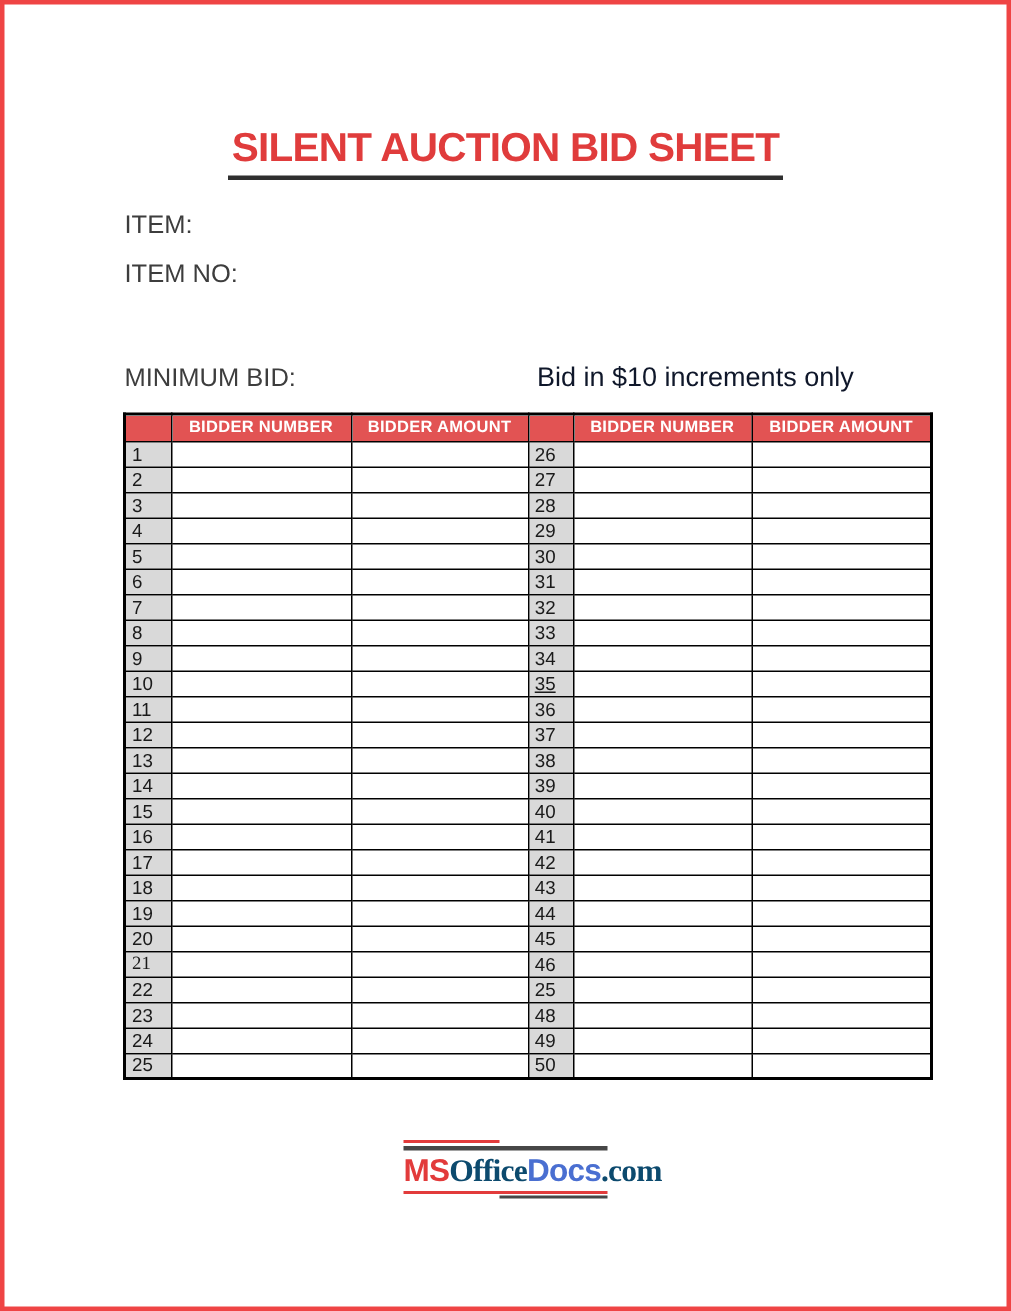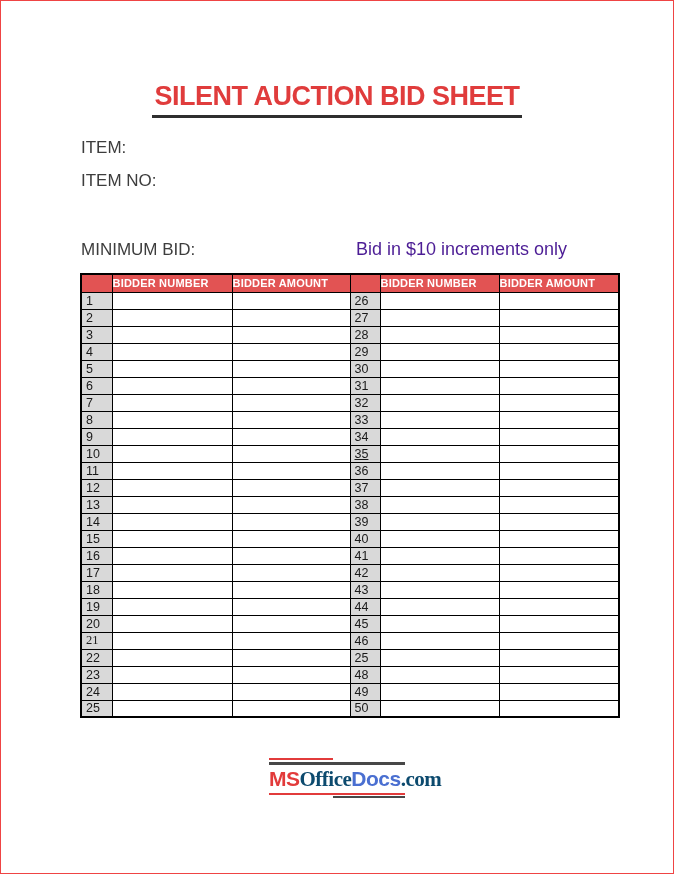--- a/index.html
+++ b/index.html
@@ -4,21 +4,21 @@
 <style>
   * { margin: 0; padding: 0; box-sizing: border-box; }
   html, body { background: #ffffff; }
   body { font-family: "Liberation Sans", sans-serif; }
 
   .page {
     position: relative;
     width: 674px;
     height: 874px;
     background: #ffffff;
-    border: 1px solid #ef4444;
+    border: 3px solid #ef4444;
     overflow: hidden;
   }
 
   .title-wrap {
     position: absolute;
     top: 80px;
     left: 0;
     width: 100%;
     text-align: center;
   }
@@ -40,21 +40,21 @@
   }
   .label-item     { top: 137px; }
   .label-item-no  { top: 170px; }
   .label-min-bid  { top: 239px; }
 
   .increments-note {
     position: absolute;
     left: 355px;
     top: 238px;
     font-size: 18px;
-    color: #4c1d95;
+    color: #0f172a;
   }
 
   table.bid-table {
     position: absolute;
     left: 79px;
     top: 272px;
     width: 538px;
     border-collapse: collapse;
     table-layout: fixed;
     border: 2px solid #000000;
@@ -63,21 +63,21 @@
     border: 1px solid #000000;
     padding: 0;
     overflow: hidden;
   }
   .bid-table th {
     height: 18px;
     background: #e25353;
     color: #ffffff;
     font-size: 11px;
     font-weight: bold;
-    text-align: left;
+    text-align: center;
     letter-spacing: 0.2px;
   }
   .bid-table td { height: 17px; background: #ffffff; }
   .bid-table td.num {
     background: #d9d9d9;
     font-size: 12.5px;
     color: #1a1a1a;
     padding-left: 4px;
     text-align: left;
   }

